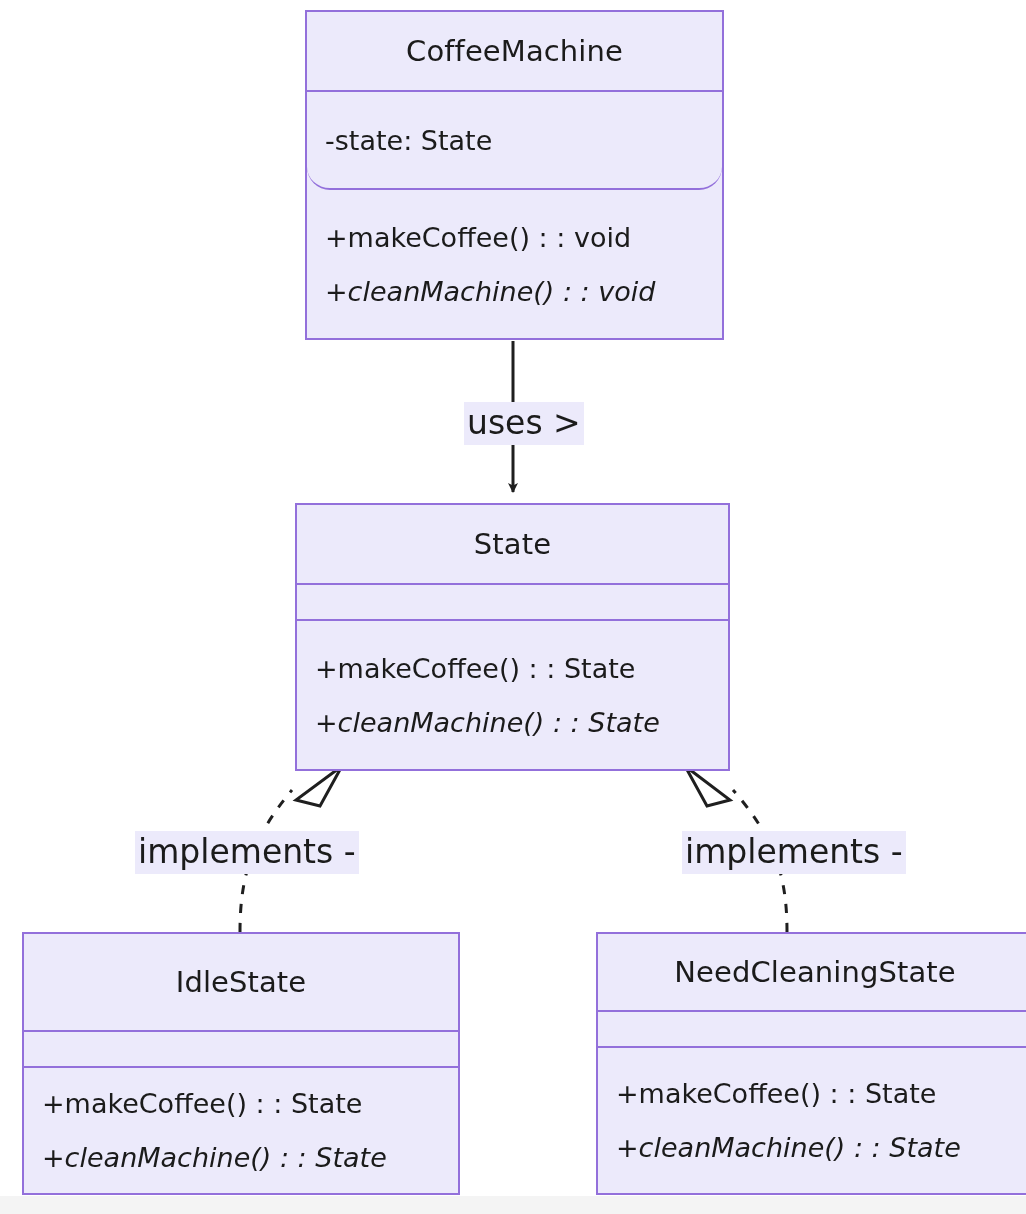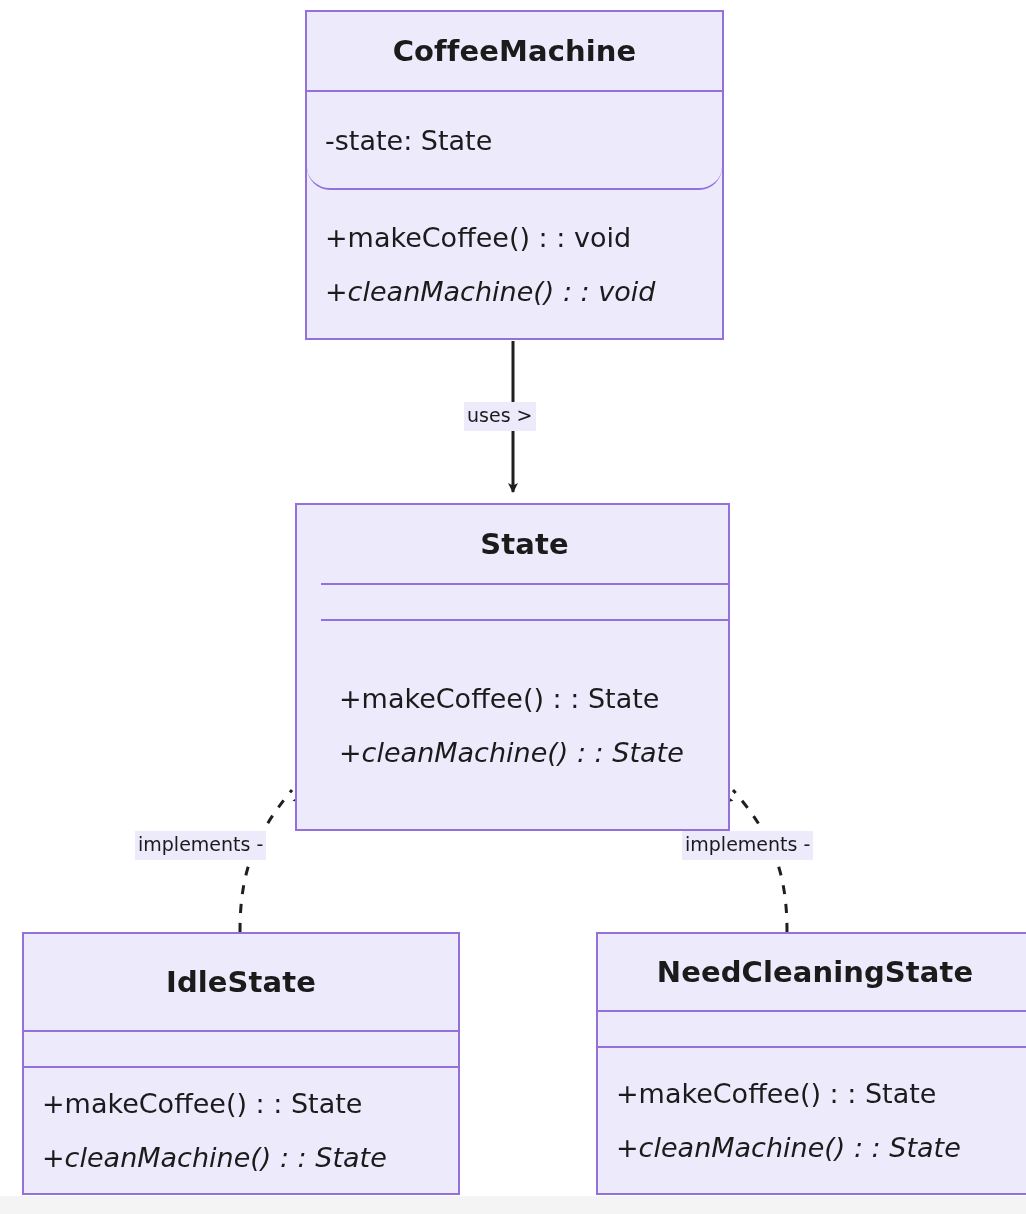--- a/index.html
+++ b/index.html
@@ -40,21 +40,21 @@
     background: #ECEAFB;
     border: 2px solid #9370DB;
     display: flex;
     flex-direction: column;
   }
   .cls-title {
     box-sizing: border-box;
     display: flex;
     align-items: center;
     justify-content: center;
-    font-weight: bold;
+    font-weight: normal;
     font-size: 29px;
     color: #1b1b1b;
     border-bottom: 2px solid #9370DB;
     letter-spacing: 0.1px;
   }
   .cls-attrs {
     box-sizing: border-box;
     border-bottom: 2px solid #9370DB;
     display: flex;
     flex-direction: column;
@@ -75,21 +75,21 @@
     white-space: nowrap;
   }
   .cls-attrs .member { margin: 0; }
   .cls-methods .member + .member { margin-top: 27px; font-style: italic; }
 
   
   .edge-label {
     position: absolute;
     background: #ECEAFB;
     color: #1b1b1b;
-    font-size: 19px;
+    font-size: 33px;
     line-height: 1.0;
     padding: 4px 3px 6px 3px;
     white-space: nowrap;
   }
 </style>
 </head>
 <body>
 
 <div id="stage">
 
@@ -117,21 +117,21 @@
       <div class="member">-state: State</div>
     </div>
     <div class="cls-methods" style="flex:1 1 auto;">
       <div class="member">+makeCoffee() : : void</div>
       <div class="member">+cleanMachine() : : void</div>
     </div>
   </div>
 
   <div class="edge-label" style="left:464px; top:402px;">uses &gt;</div>
 
-  <div class="uml-class" style="left:295px; top:503px; width:435px; height:328px;padding-left:24px;">
+  <div class="uml-class" style="left:295px; top:503px; width:435px; height:268px;">
     <div class="cls-title" style="height:80px;">State</div>
     <div class="cls-attrs" style="height:36px;"></div>
     <div class="cls-methods" style="flex:1 1 auto;">
       <div class="member">+makeCoffee() : : State</div>
       <div class="member">+cleanMachine() : : State</div>
     </div>
   </div>
 
   <div class="edge-label" style="left:135px; top:831px;">implements -</div>
 

